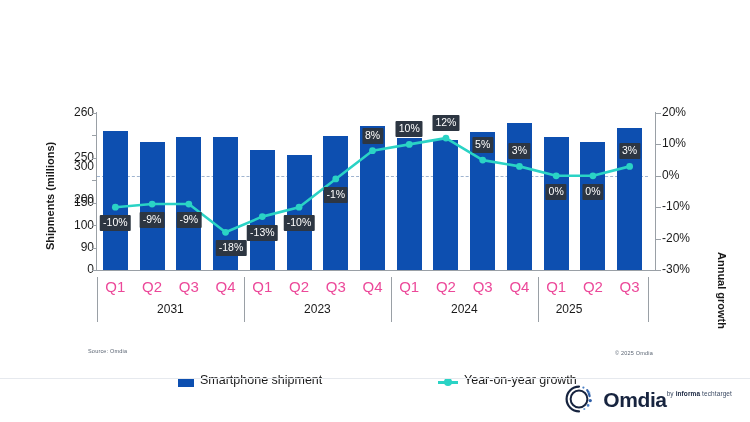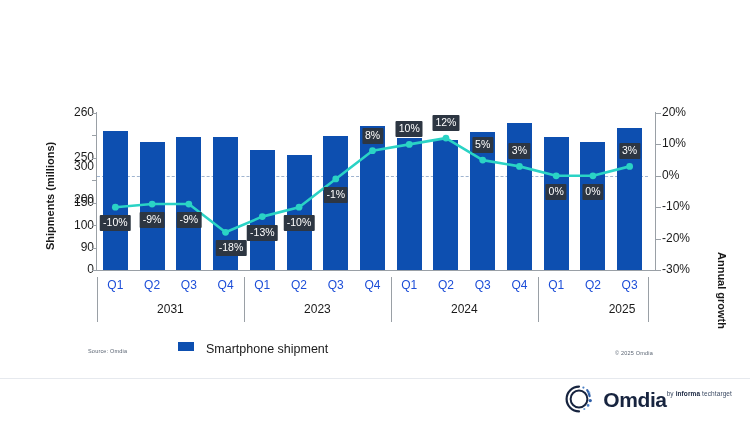--- a/index.html
+++ b/index.html
@@ -58,32 +58,32 @@
 
   .dlabel{
     position:absolute;background:#2d3642;color:#ffffff;
     font-size:10.5px;line-height:13px;padding:1px 3px 2px 3px;
     border-radius:1px;white-space:nowrap;transform:translateX(-50%);
   }
 
   
   .xband{position:absolute;top:278px;left:0;width:750px;height:48px;}
   .qlabel{
-    position:absolute;top:0;font-size:12px;color:#1d4ed8;
+    position:absolute;top:0;font-size:15px;color:#ec4899;
     text-align:center;width:40px;transform:translateX(-50%);
   }
   .yearlabel{
     position:absolute;top:24px;font-size:12px;color:#1a1a1a;
     text-align:center;width:80px;transform:translateX(-50%);
   }
   .sep{position:absolute;top:277px;width:1px;height:45px;background:#9aa0a6;}
 
   
   .legend{position:absolute;top:340px;left:0;width:750px;height:22px;}
-  .legend-item{position:absolute;display:flex;align-items:flex-start;gap:12px;}
+  .legend-item{position:absolute;display:flex;align-items:flex-end;gap:6px;margin-top:31px;}
   .leg-swatch{width:16px;height:9px;background:#0d4fb0;display:inline-block;}
   .leg-line{position:relative;width:20px;height:10px;display:inline-block;}
   .leg-line i{position:absolute;left:0;top:4px;width:20px;height:2.5px;background:#2ad3c5;}
   .leg-line b{position:absolute;left:6px;top:1px;width:8px;height:8px;border-radius:50%;background:#2ad3c5;}
   .leg-text{font-size:12.5px;color:#1a1a1a;}
 
   .source{position:absolute;left:88px;top:348px;font-size:5.5px;color:#5a6472;letter-spacing:0.2px;}
   .copyright{position:absolute;left:615px;top:350px;font-size:5.5px;color:#5a6472;letter-spacing:0.2px;}
 
   
@@ -208,34 +208,41 @@
       <div class="qlabel" style="left: 409.233px;">Q1</div>
       <div class="qlabel" style="left: 445.967px;">Q2</div>
       <div class="qlabel" style="left: 482.7px;">Q3</div>
       <div class="qlabel" style="left: 519.433px;">Q4</div>
       <div class="qlabel" style="left: 556.167px;">Q1</div>
       <div class="qlabel" style="left: 592.9px;">Q2</div>
       <div class="qlabel" style="left: 629.633px;">Q3</div>
       <div class="yearlabel" style="left: 170.467px;">2031</div>
       <div class="yearlabel" style="left: 317.4px;">2023</div>
       <div class="yearlabel" style="left: 464.333px;">2024</div>
-      <div class="yearlabel" style="left: 622px;">2025</div>
+      <div class="yearlabel" style="left: 569px;">2025</div>
     </div>
   <div id="seps">
       <div class="sep" style="left: 243.933px;"></div>
       <div class="sep" style="left: 390.867px;"></div>
       <div class="sep" style="left: 537.8px;"></div>
       <div class="sep" style="left: 97px;"></div>
       <div class="sep" style="left: 648px;"></div>
     </div>
 
   <div class="legend">
     <div class="legend-item" style="left:178px;top:2px;">
       <span class="leg-swatch"></span>
       <span class="leg-text">Smartphone shipment</span>
+    </div>
+    <div class="legend-item" style="left:438px;top:2px;">
+      <span class="leg-line">
+          <i></i>
+          <b></b>
+        </span>
+      <span class="leg-text">Year-on-year growth</span>
     </div>
   </div>
 
   <div class="source">Source: Omdia</div>
   <div class="copyright">© 2025 Omdia</div>
 
   <div class="footer-rule"></div>
   <div class="logo">
     <svg width="34" height="34" viewBox="0 0 34 34">
       <circle cx="17" cy="17" r="8.4" fill="none" stroke="#17243f" stroke-width="2"></circle>

